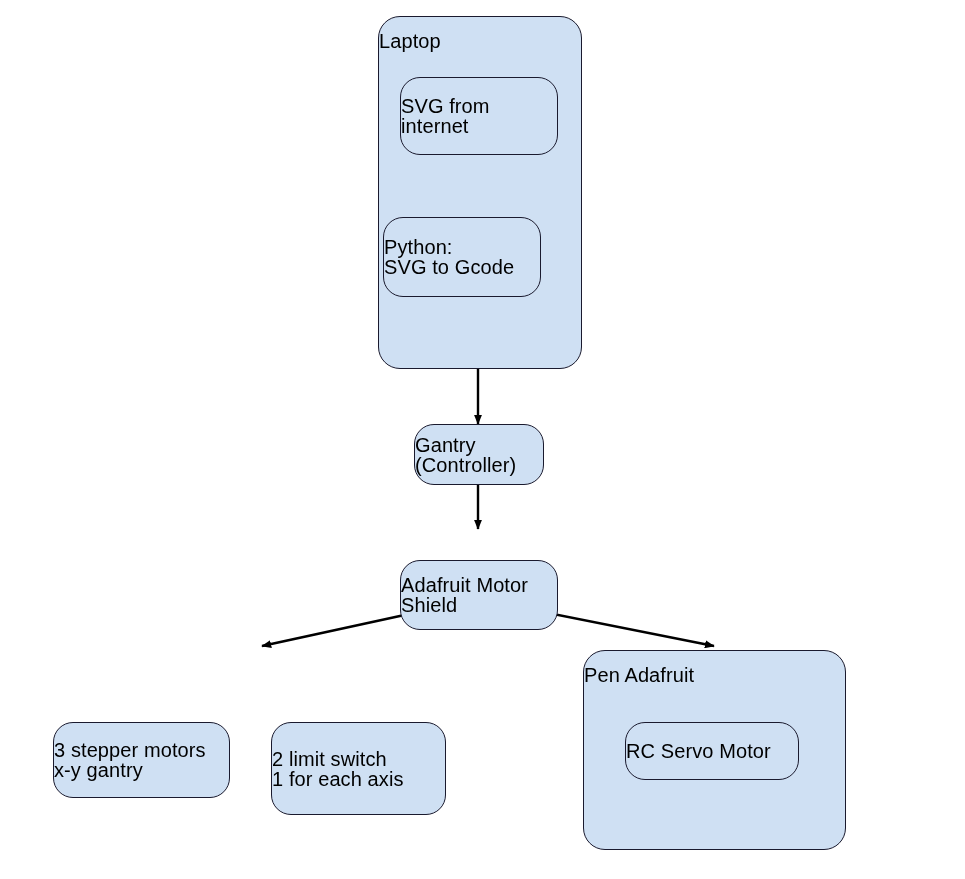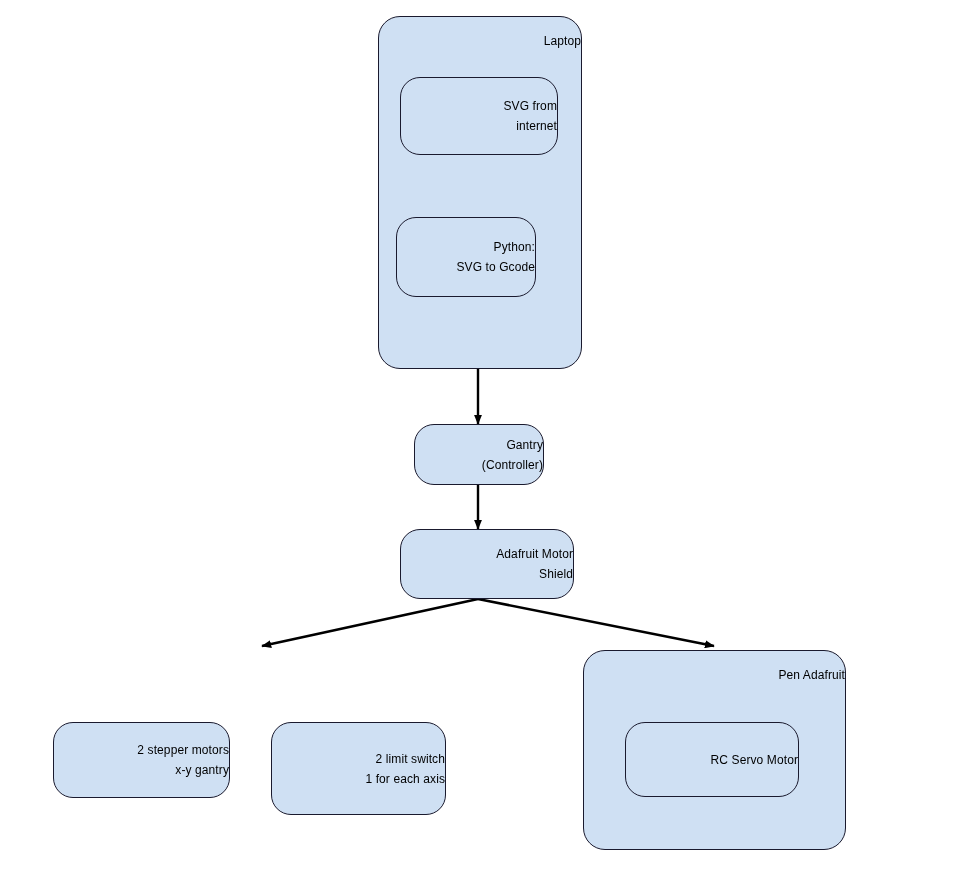--- a/index.html
+++ b/index.html
@@ -37,23 +37,23 @@
     border: 1.4px solid #1a1a2e;
     border-radius: 20px;
   }
   .node.container {
     border-radius: 22px;
   }
   .node-label {
     position: absolute;
     left: 0;
     width: 100%;
-    text-align: right;
+    text-align: left;
     color: #000000;
-    font-size: 12px;
+    font-size: 20px;
     line-height: 20px;
     white-space: pre-line;
     letter-spacing: 0.1px;
   }
   
   .node.leaf .node-label {
     top: 50%;
     transform: translateY(-50%);
   }
   
@@ -86,47 +86,47 @@
 
   <div class="node container" style="left:378px; top:16px; width:204px; height:353px;">
     <div class="node-label container-title">Laptop</div>
   </div>
 
   <div class="node leaf" style="left:400px; top:77px; width:158px; height:78px;">
     <div class="node-label">SVG from
 internet</div>
   </div>
 
-  <div class="node leaf" style="left:396px; top:217px; width:140px; height:80px;padding-left:8px;">
+  <div class="node leaf" style="left:383px; top:217px; width:158px; height:80px;padding-left:8px;">
     <div class="node-label">Python:
 SVG to Gcode</div>
   </div>
 
   <div class="node leaf" style="left:414px; top:424px; width:130px; height:61px;">
     <div class="node-label">Gantry
 (Controller)</div>
   </div>
 
-  <div class="node leaf" style="left:400px; top:529px; width:174px; height:70px;">
+  <div class="node leaf" style="left:400px; top:560px; width:158px; height:70px;">
     <div class="node-label">Adafruit Motor
 Shield</div>
   </div>
 
 
   <div class="node leaf" style="left:53px; top:722px; width:177px; height:76px;">
-    <div class="node-label">2 stepper motors
+    <div class="node-label">3 stepper motors
 x-y gantry</div>
   </div>
 
   <div class="node leaf" style="left:271px; top:722px; width:175px; height:93px;">
     <div class="node-label">2 limit switch
 1 for each axis</div>
   </div>
 
   <div class="node container" style="left:583px; top:650px; width:263px; height:200px;">
     <div class="node-label container-title">Pen Adafruit</div>
   </div>
 
-  <div class="node leaf" style="left:625px; top:722px; width:174px; height:75px;">
+  <div class="node leaf" style="left:625px; top:722px; width:174px; height:58px;">
     <div class="node-label">RC Servo Motor</div>
   </div>
 
 </div>
 
 </body></html>

